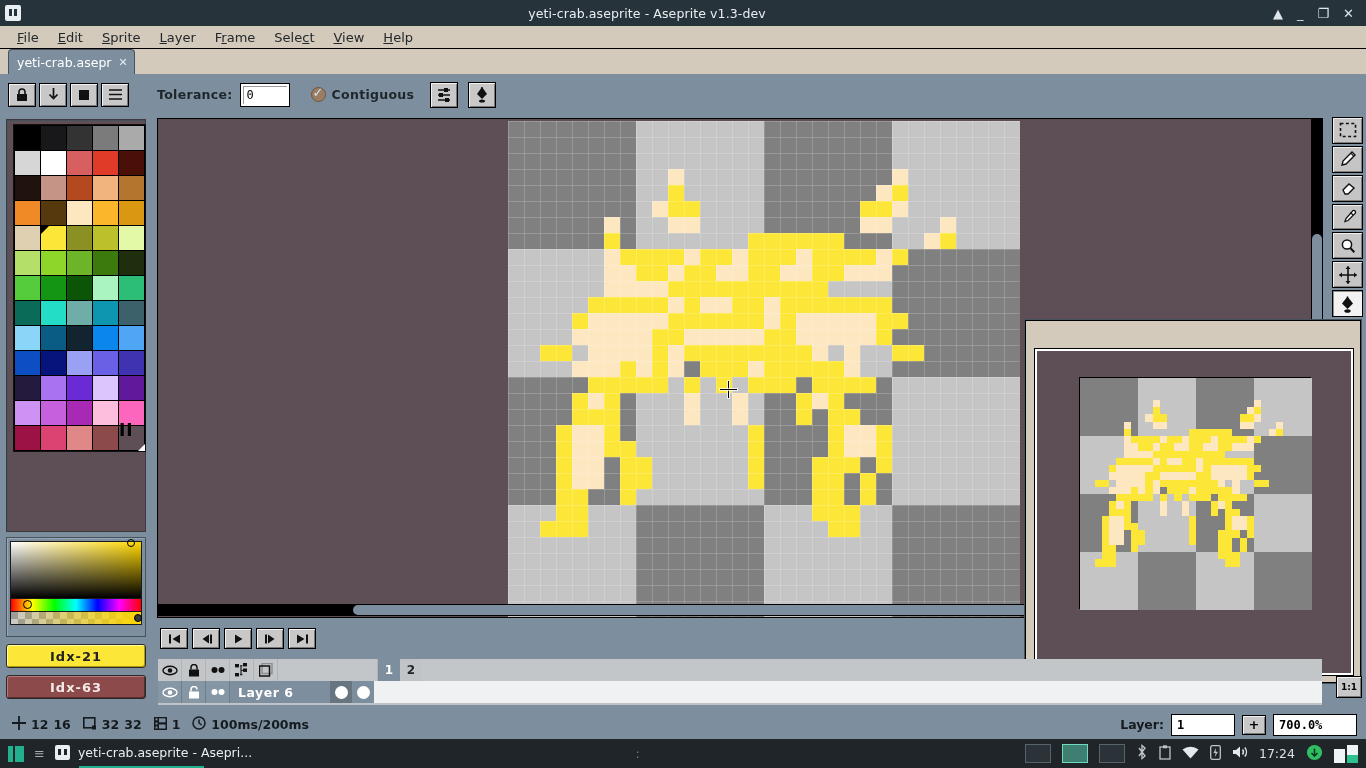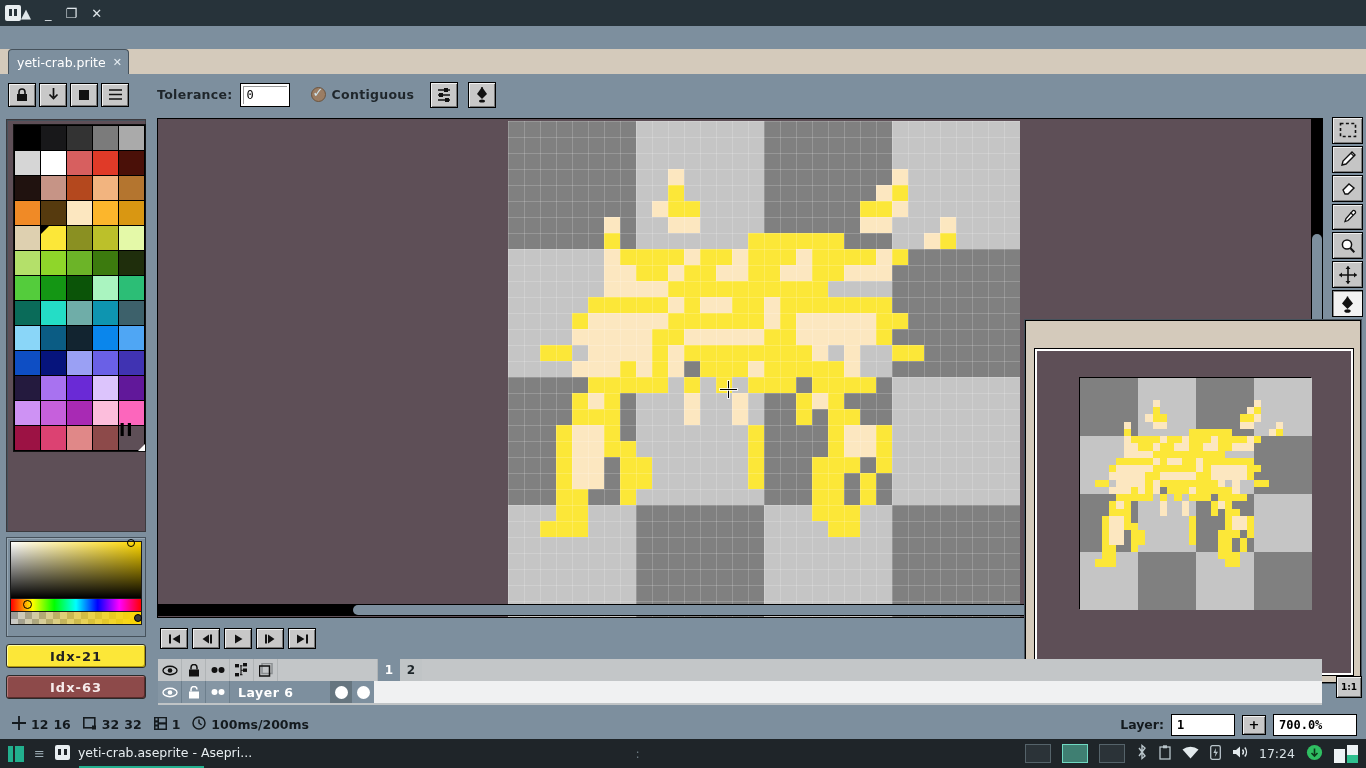--- a/index.html
+++ b/index.html
@@ -386,32 +386,43 @@
   .bar2 { width:11px; height:18px;
     background:linear-gradient(to top,#2fc08f 0 45%, #eef3f5 45% 100%); }
 </style>
 </head>
 <body>
 
 <div class="app">
 
   <div class="titlebar">
     <div class="tb-logo"></div>
+    <div class="tb-title">yeti-crab.aseprite - Aseprite v1.3-dev</div>
     <div class="tb-btns">
       <span class="tb-btn">▲</span>
       <span class="tb-btn">_</span>
       <span class="tb-btn">❐</span>
       <span class="tb-btn">✕</span>
     </div>
   </div>
 
+  <div class="menubar" id="menubar">
+      <div class="menuitem"><u>F</u>ile</div>
+      <div class="menuitem"><u>E</u>dit</div>
+      <div class="menuitem"><u>S</u>prite</div>
+      <div class="menuitem"><u>L</u>ayer</div>
+      <div class="menuitem">F<u>r</u>ame</div>
+      <div class="menuitem">Sele<u>c</u>t</div>
+      <div class="menuitem"><u>V</u>iew</div>
+      <div class="menuitem"><u>H</u>elp</div>
+    </div>
 
   <div class="tabstrip">
     <div class="tab">
-      <span>yeti-crab.prite</span>
+      <span>yeti-crab.asepr</span>
       <span class="x">✕</span>
     </div>
   </div>
 
   <div class="ctxbar">
     <div class="tool-grp">
       <div class="btn3d mini-btn">
         <svg width="12" height="14" viewBox="0 0 12 14">
             <rect x="1" y="6" width="10" height="7" fill="#111"></rect>
             <path d="M3 6V4a3 3 0 016 0v2" stroke="#111" stroke-width="1.6" fill="none"></path>

